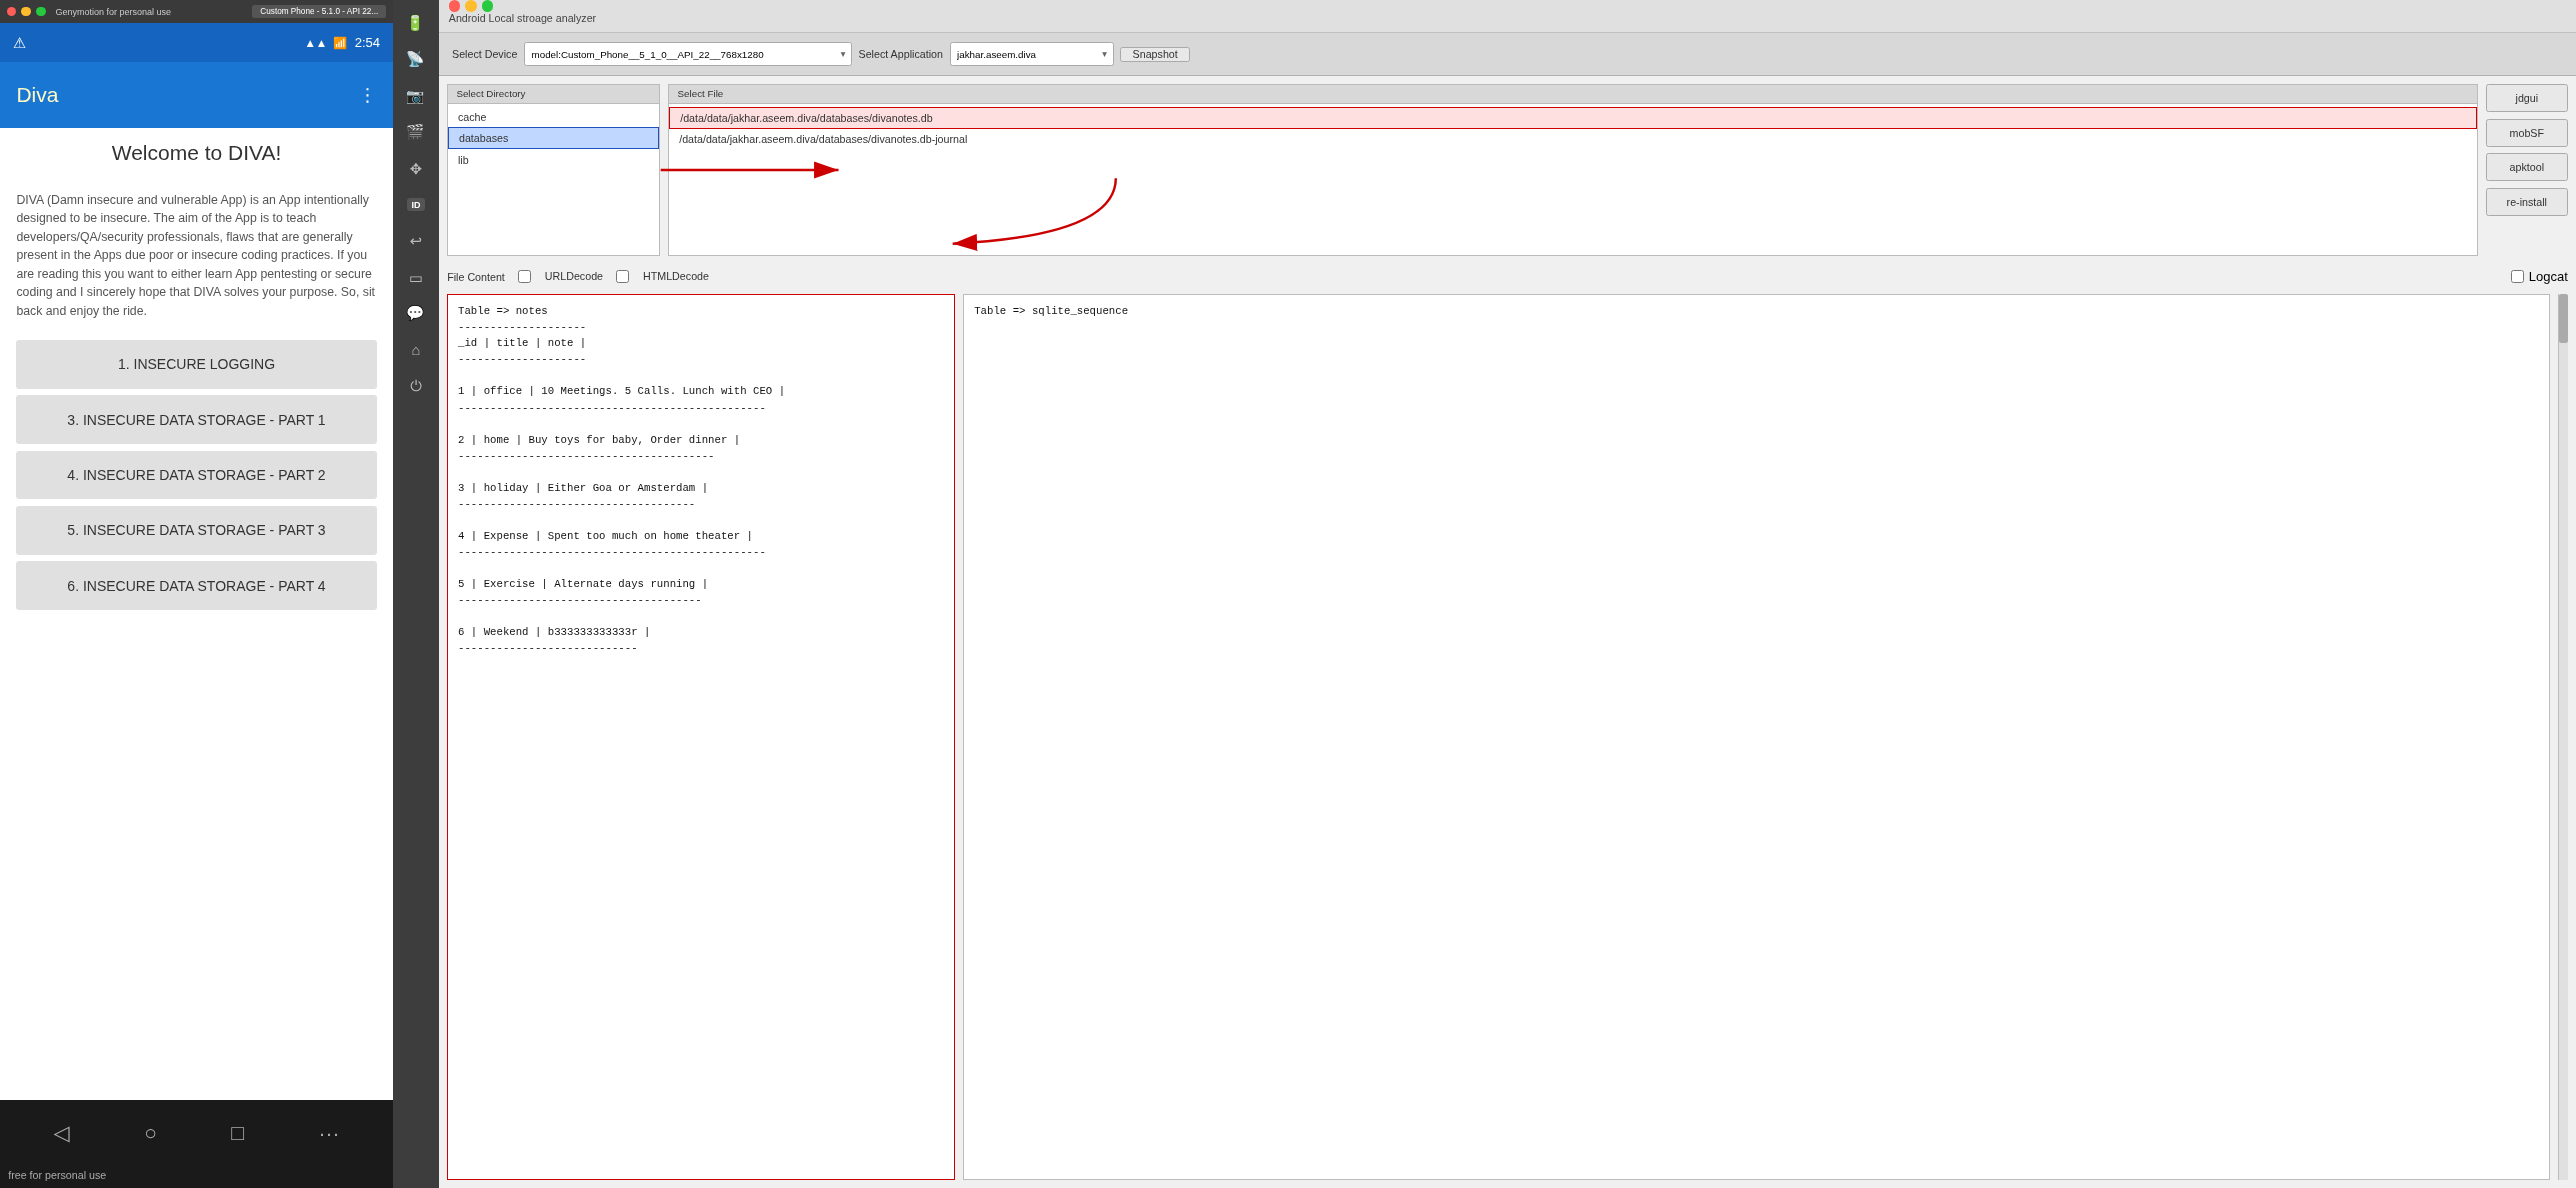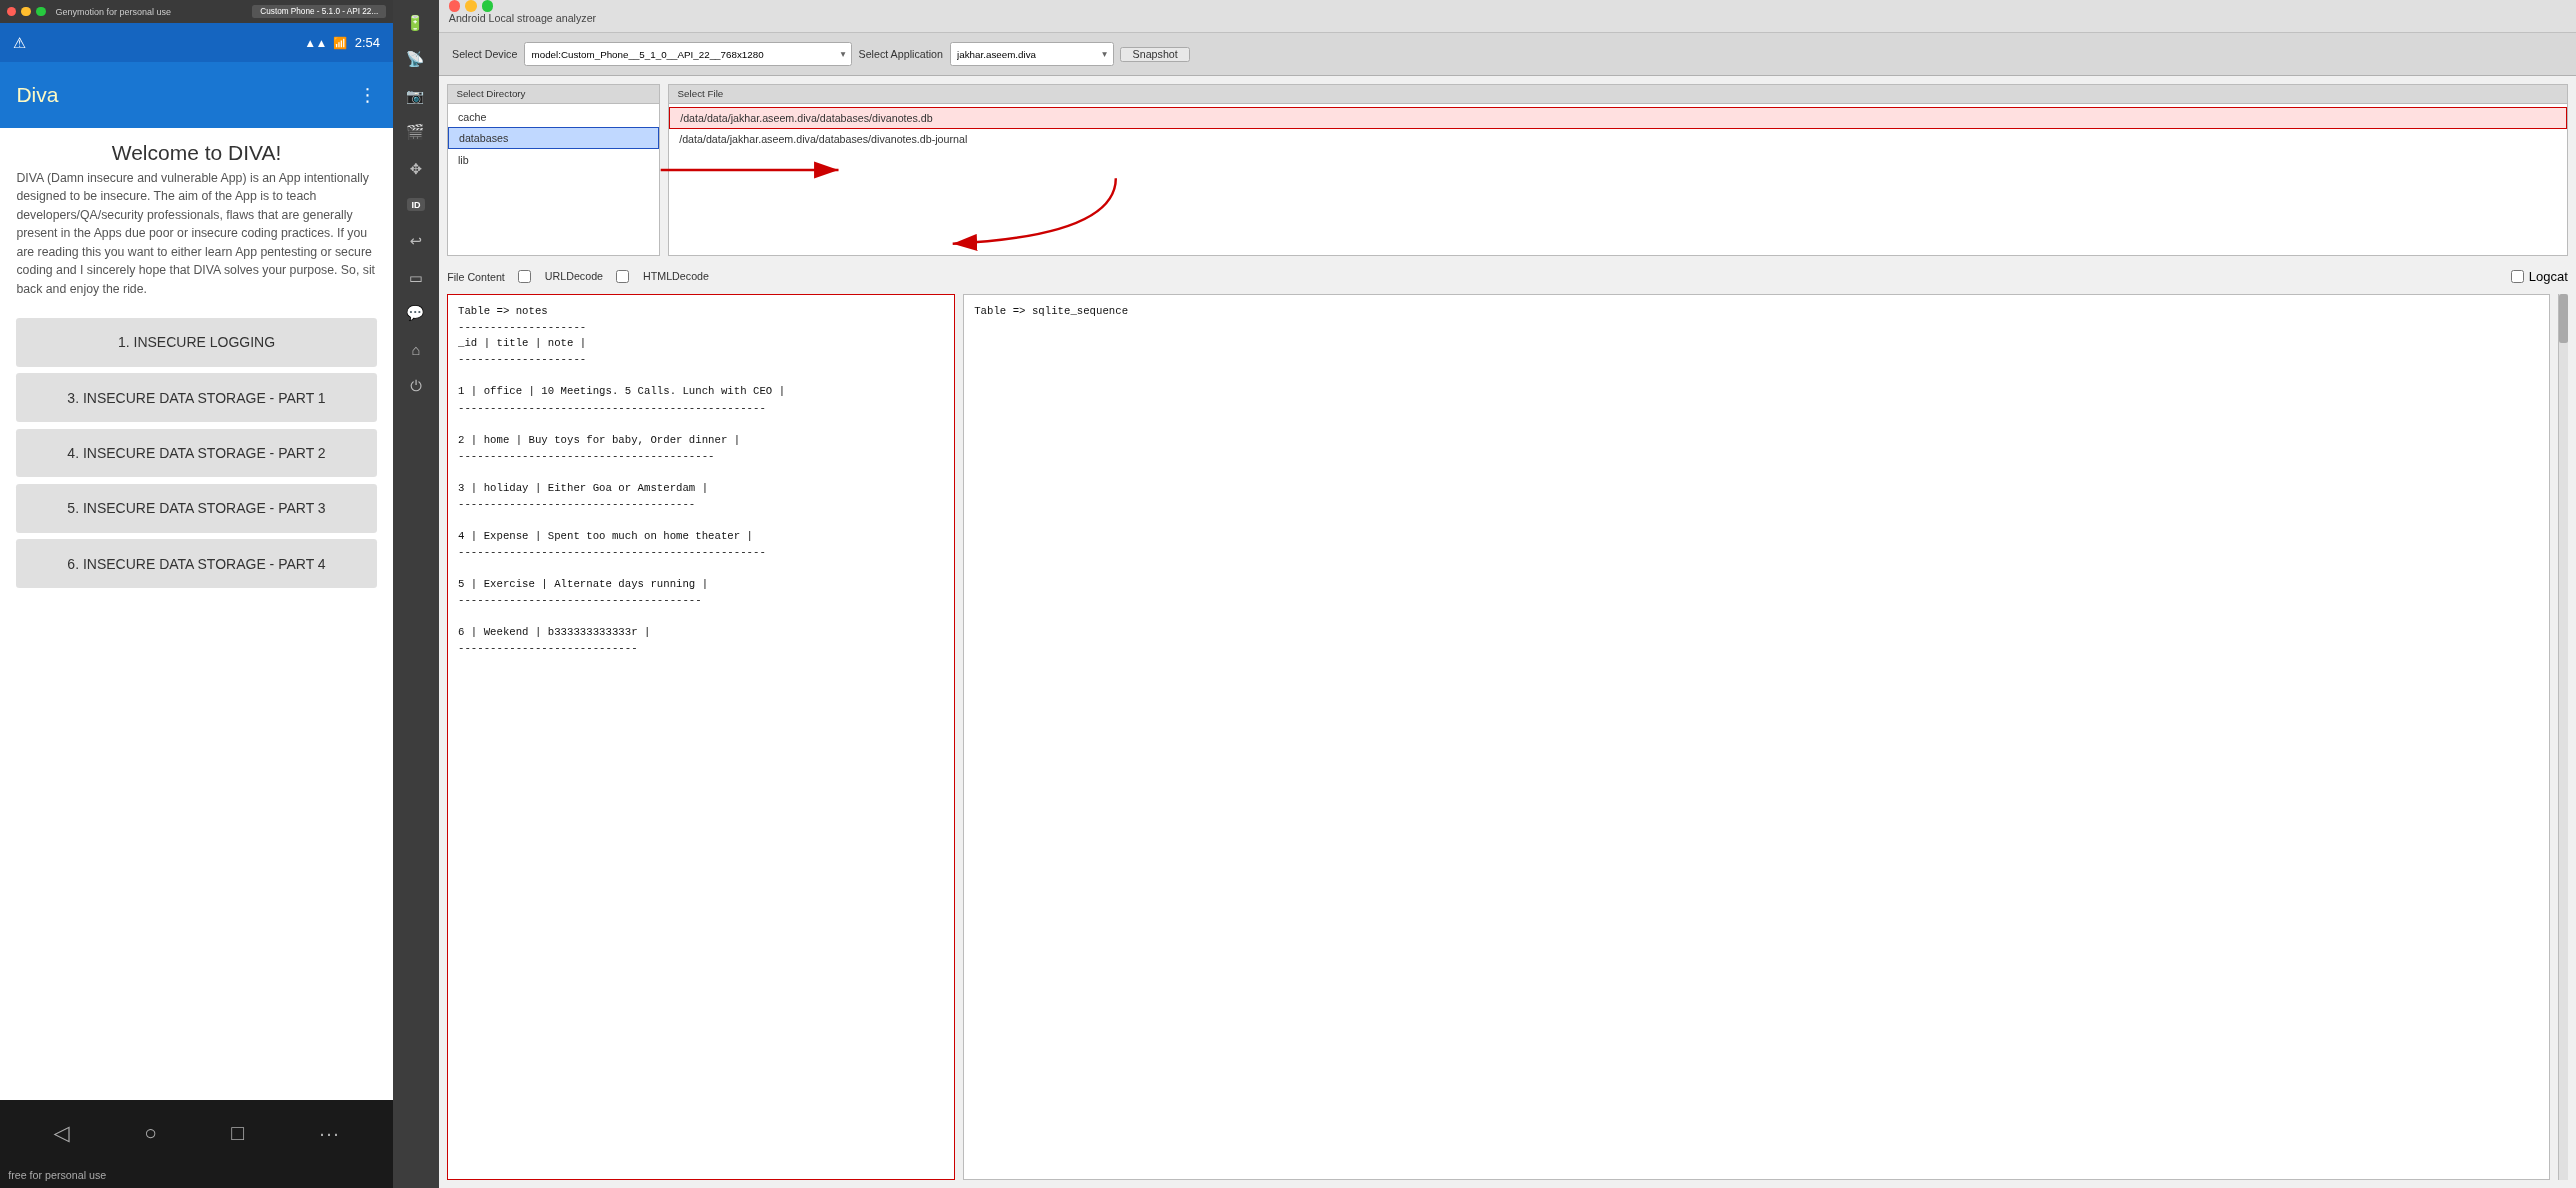--- a/index.html
+++ b/index.html
@@ -109,21 +109,21 @@
       flex: 1;
       background: #fff;
       overflow-y: auto;
       padding: 13px 16.4px;
     }
     .diva-heading {
       text-align: center;
       font-size: 21px;
       font-weight: 500;
       color: #333;
-      margin-bottom: 4px;
+      margin-bottom: 26px;
     }
     .diva-description {
       font-size: 12.3px;
       color: #555;
       line-height: 1.5;
       margin-bottom: 19.7px;
     }
     .android-menu-item {
       background: #e0e0e0;
       border-radius: 3.3px;
@@ -554,20 +554,26 @@
         </div>
 
         <div class="panel-section file-panel">
           <div class="panel-label">Select File</div>
           <div class="file-list">
             <div class="file-item selected">/data/data/jakhar.aseem.diva/databases/divanotes.db</div>
             <div class="file-item">/data/data/jakhar.aseem.diva/databases/divanotes.db-journal</div>
           </div>
         </div>
 
+        <div class="right-buttons">
+          <button class="right-btn">jdgui</button>
+          <button class="right-btn">mobSF</button>
+          <button class="right-btn">apktool</button>
+          <button class="right-btn">re-install</button>
+        </div>
       </div>
 
       <svg class="arrows-svg" viewBox="0 0 2600 220" preserveAspectRatio="none" style="position:absolute;top:0;left:0;width:100%;height:100%;pointer-events:none;">
 
         <defs>
           <marker id="arrowhead" markerWidth="10" markerHeight="7" refX="10" refY="3.5" orient="auto">
             <polygon points="0 0, 10 3.5, 0 7" fill="#cc0000"></polygon>
           </marker>
         </defs>
 

